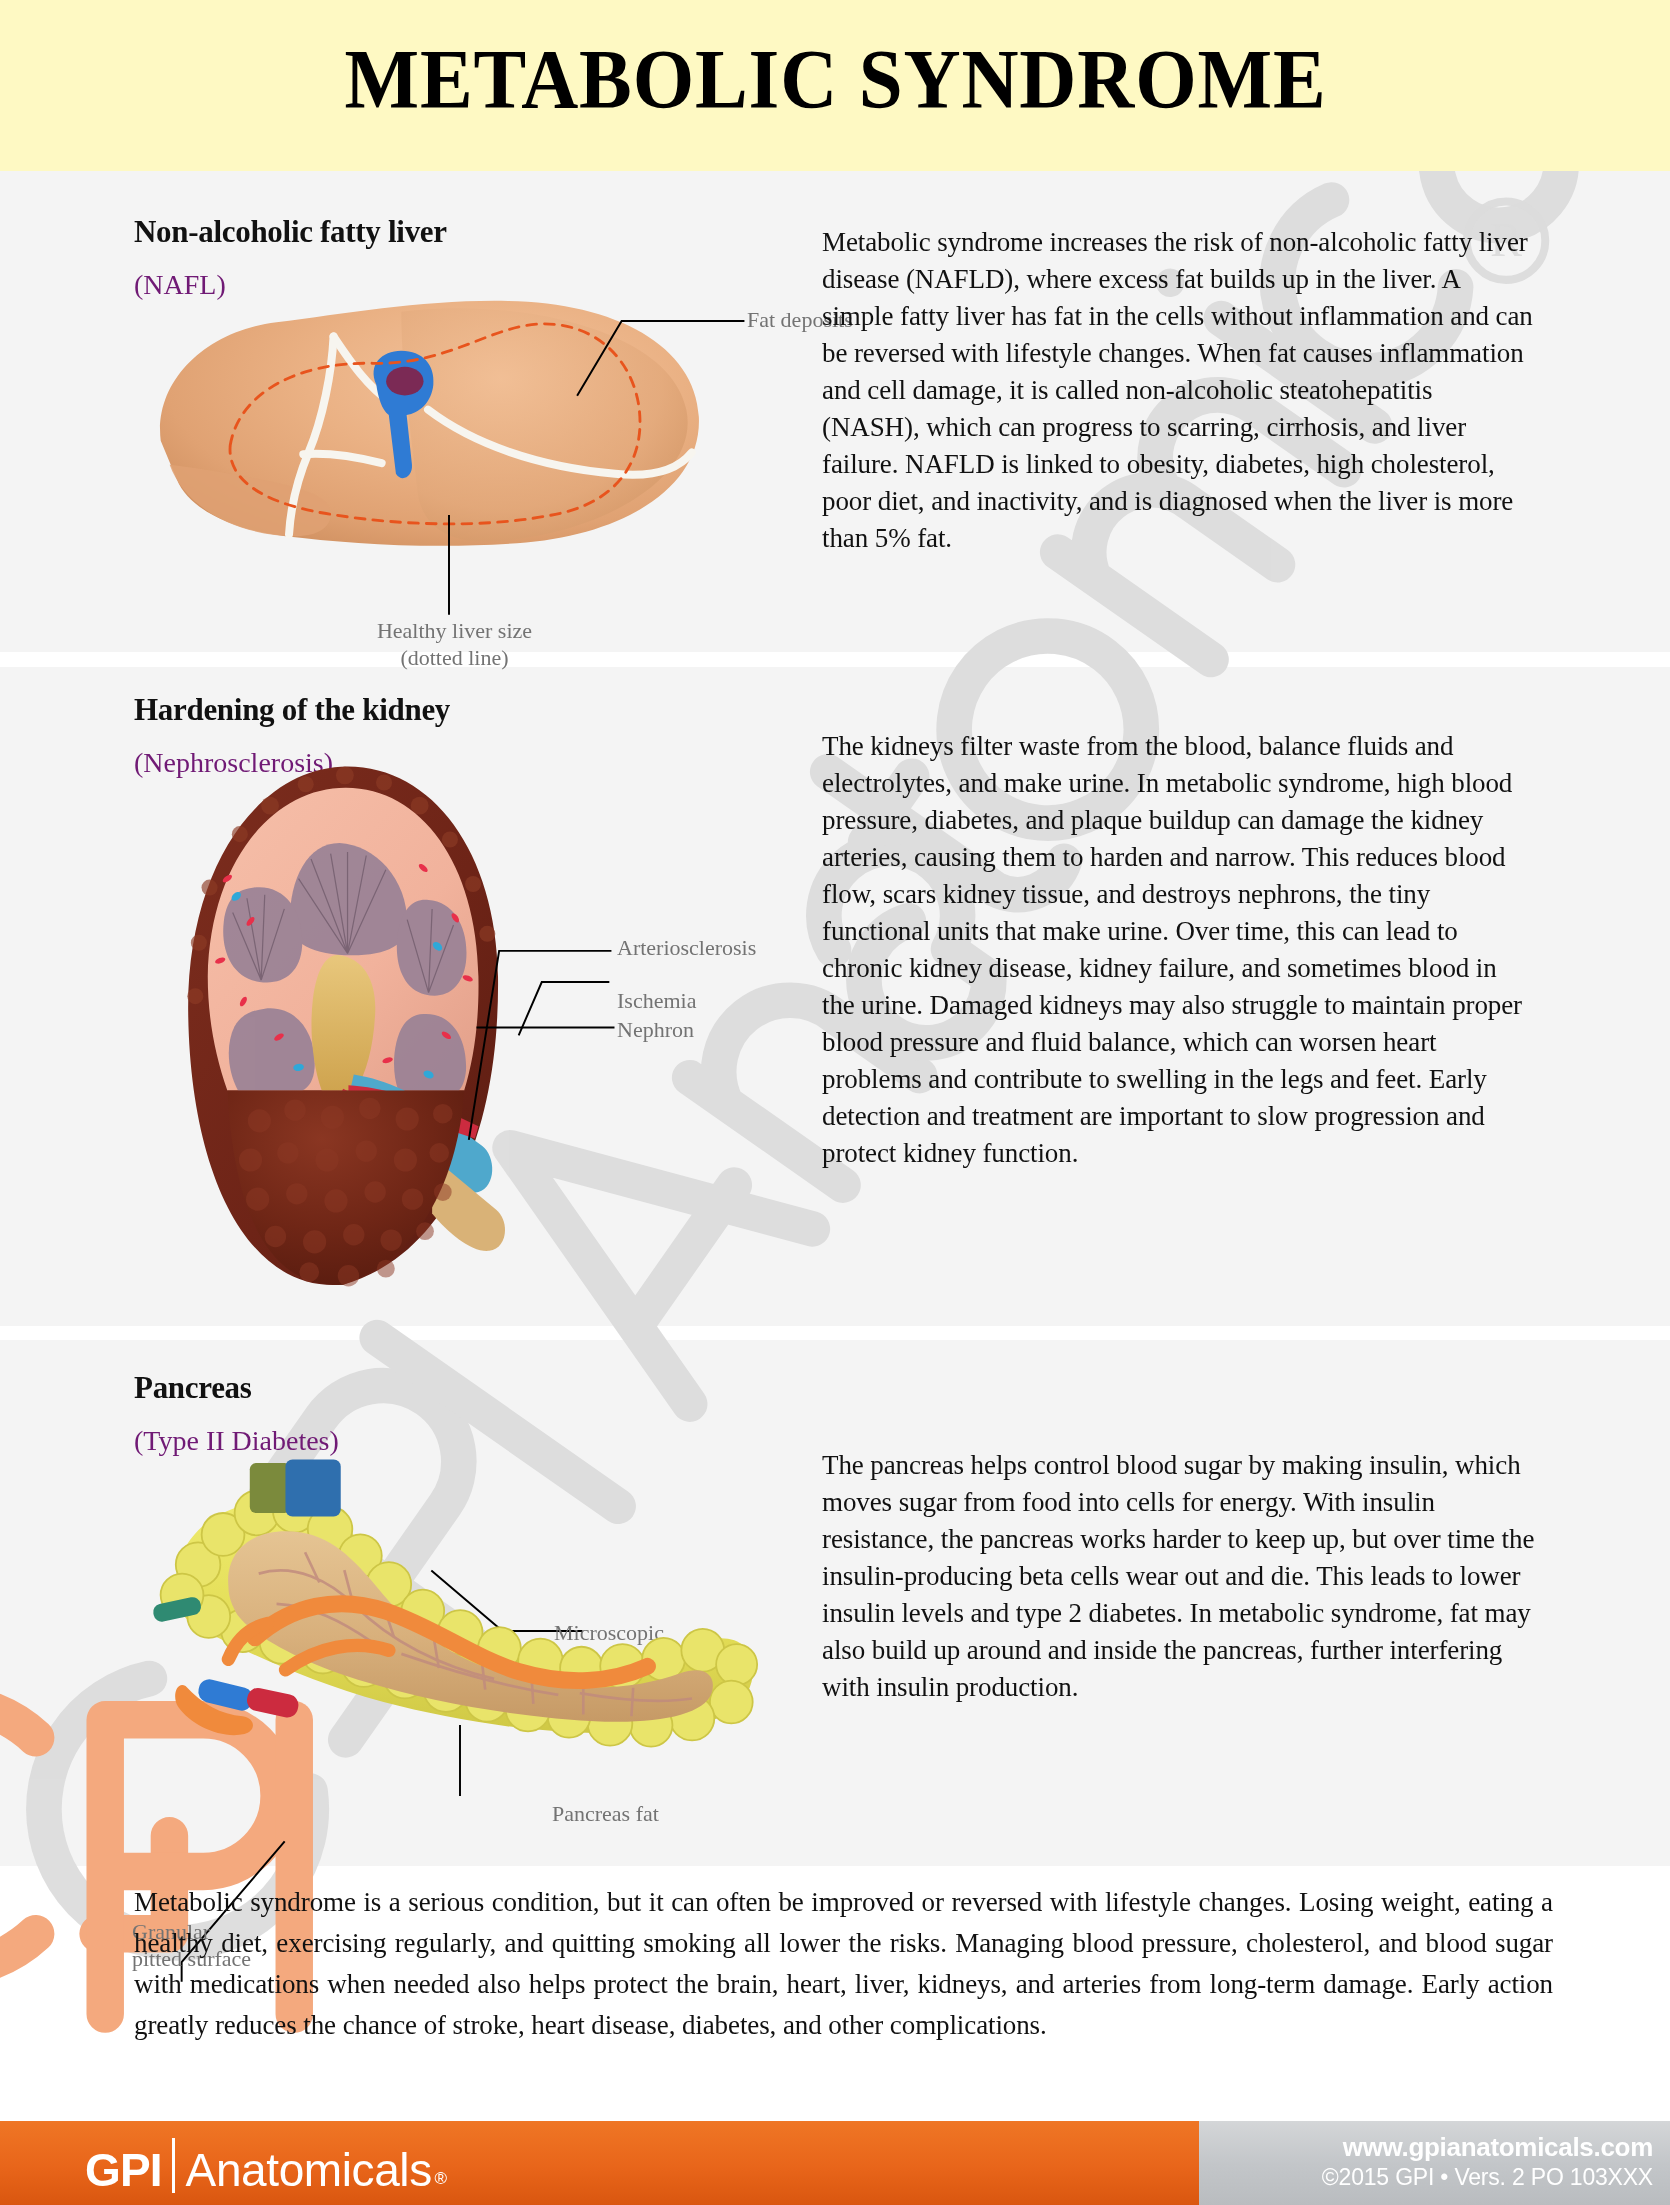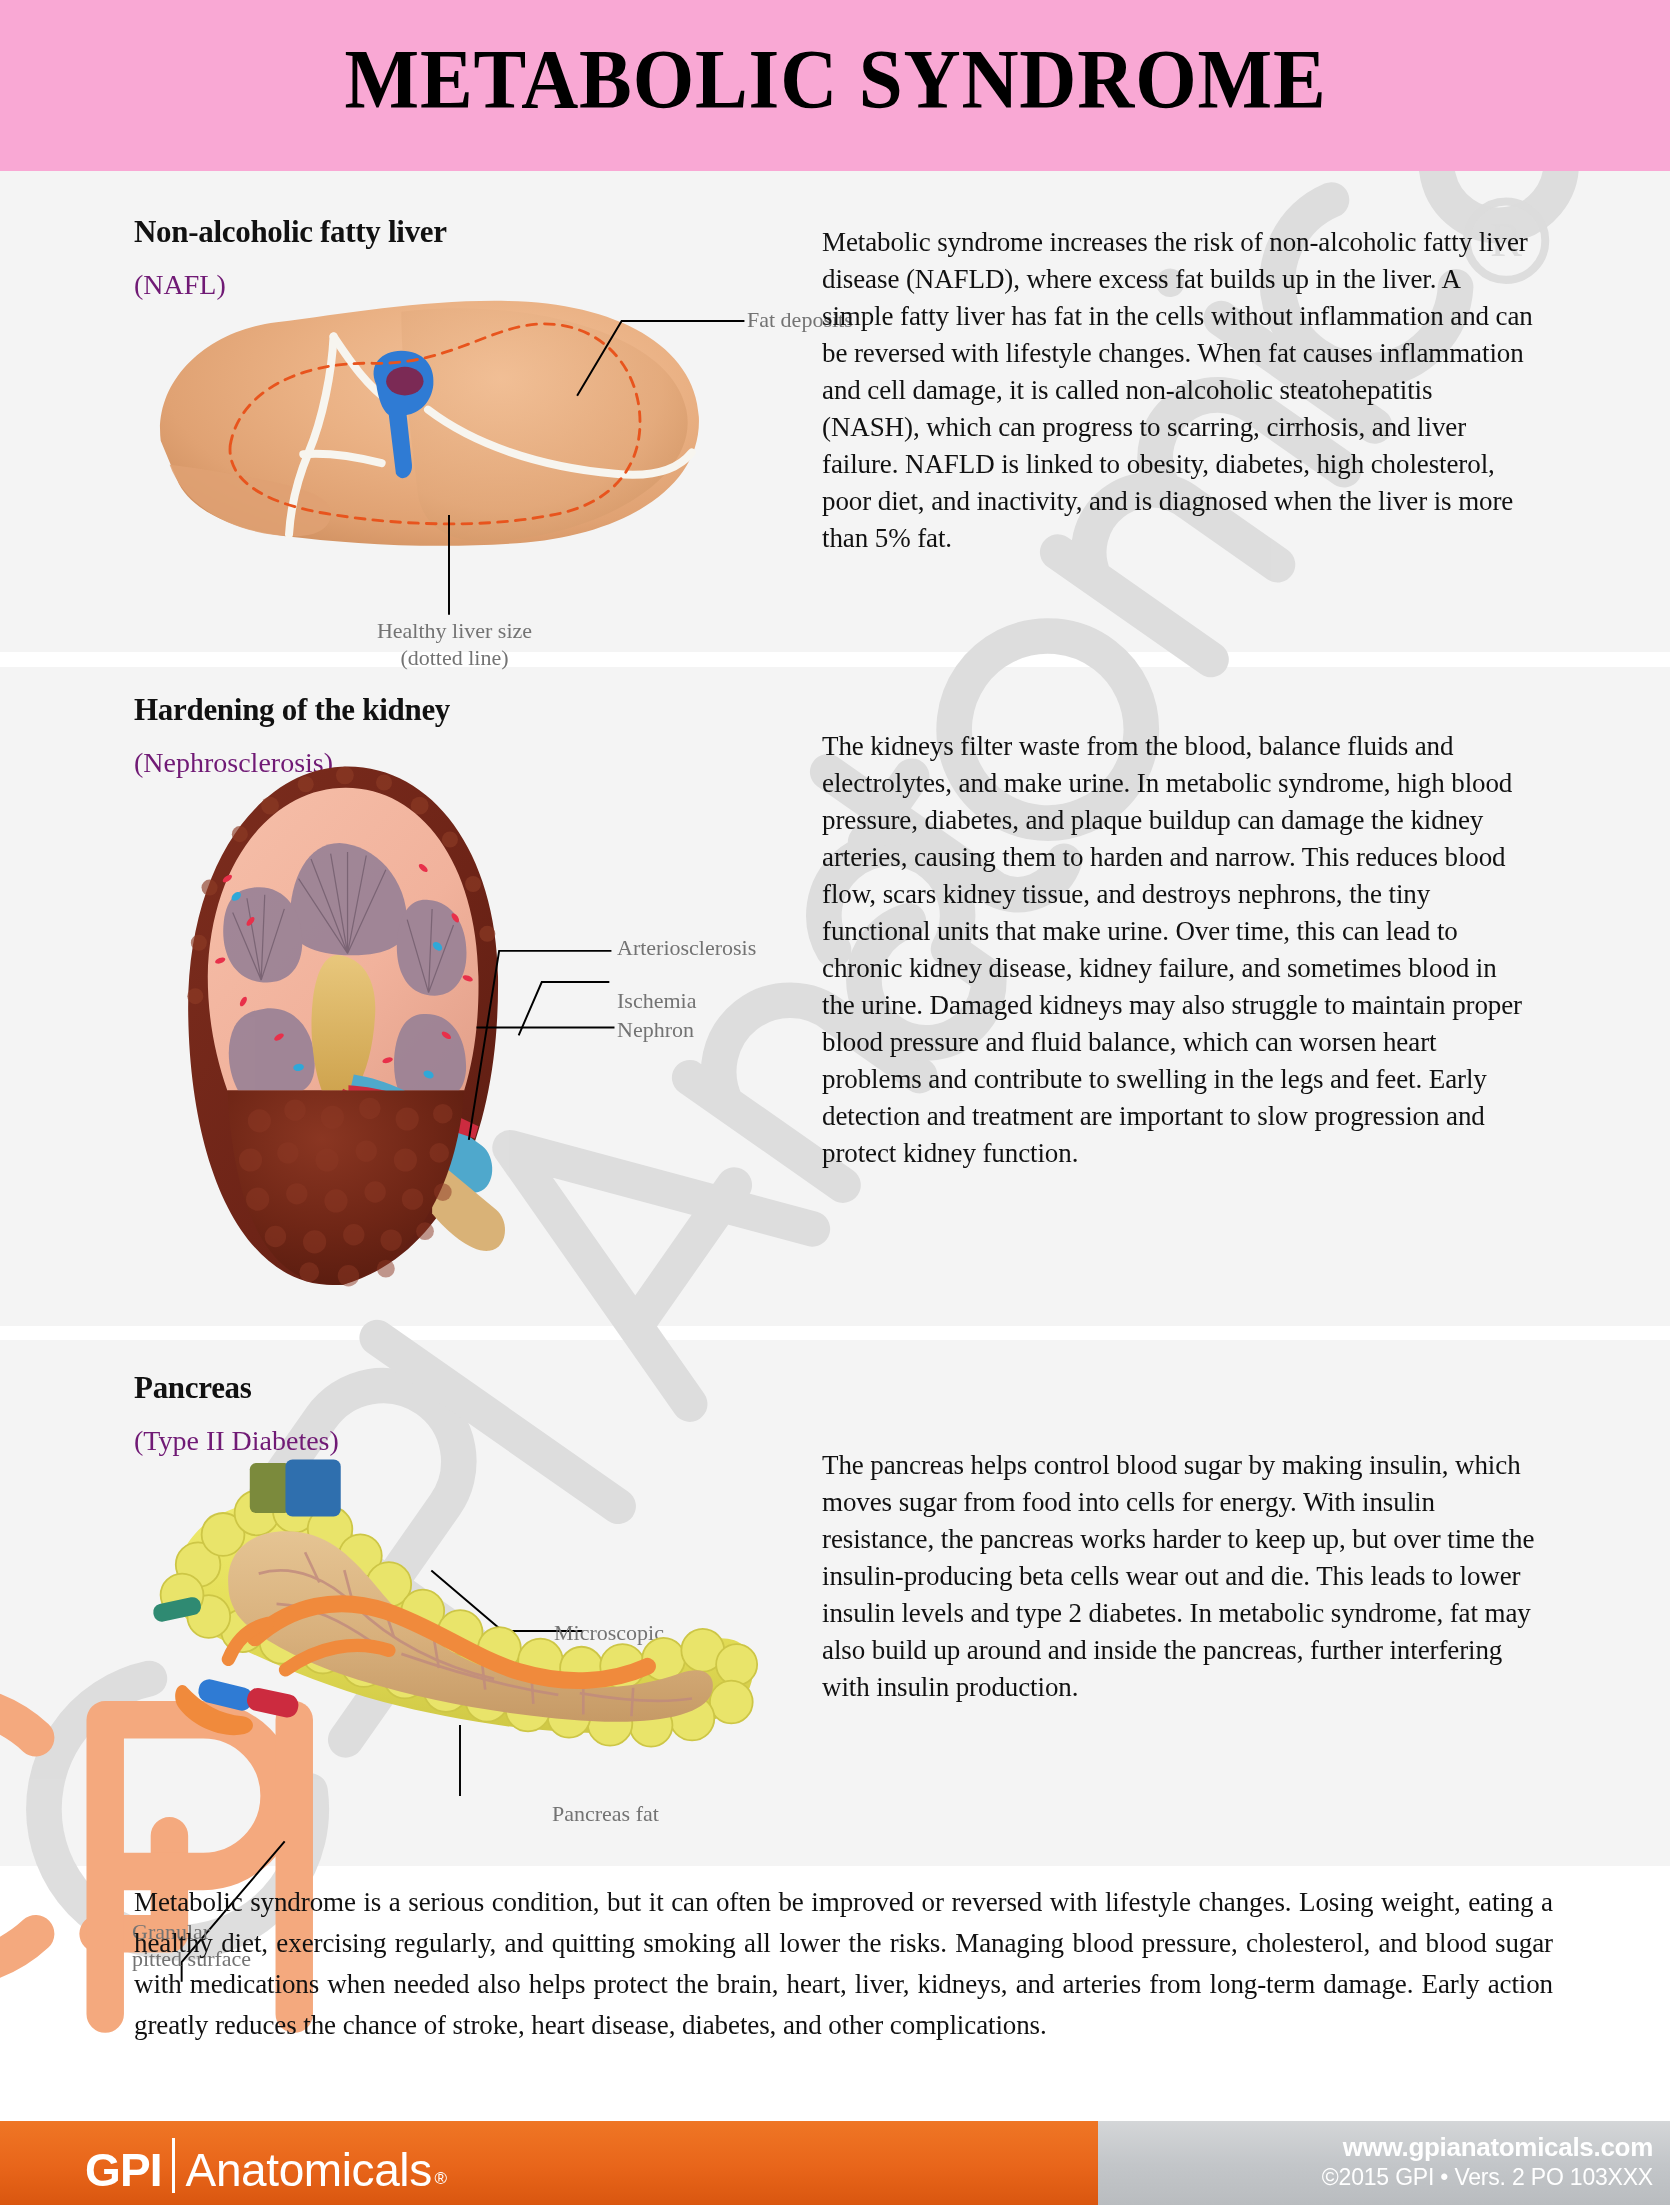--- a/index.html
+++ b/index.html
@@ -32,21 +32,21 @@
     left: 0; top: 1693px;
     width: 535px; height: 446px;
     pointer-events: none;
     z-index: 6;
   }
 
   
   #title-bar {
     position: absolute;
     left: 0; top: 0; width: 1671px; height: 171px;
-    background: #f9a8d4;
+    background: #fef9c3;
     z-index: 10;
   }
   #page-title {
     position: absolute;
     left: 0; top: 30px;
     width: 1671px;
     text-align: center;
     font-family: "Liberation Serif", serif;
     font-weight: bold;
     font-size: 85px;
@@ -130,21 +130,21 @@
   }
   #summary .body-text { font-size: 27px; line-height: 41px; text-align: justify; }
 
   
   #footer {
     position: absolute; left: 0; top: 2121px; width: 1671px; height: 85px;
     z-index: 30;
     background: linear-gradient(to bottom, #d4d6d8 0%, #c3c6c9 50%, #b9bcbf 100%);
   }
   #footer-logo {
-    position: absolute; left: 0; top: 0; width: 1098px; height: 85px;
+    position: absolute; left: 0; top: 0; width: 1199px; height: 85px;
     background: linear-gradient(to bottom, #ef7625 0%, #e8651a 55%, #d9560f 100%);
     display: flex; align-items: center;
   }
   #logo-text {
     margin-left: 85px;
     display: flex; align-items: baseline;
     color: #ffffff;
   }
   #logo-gpi {
     font-family: "Liberation Sans", sans-serif;

